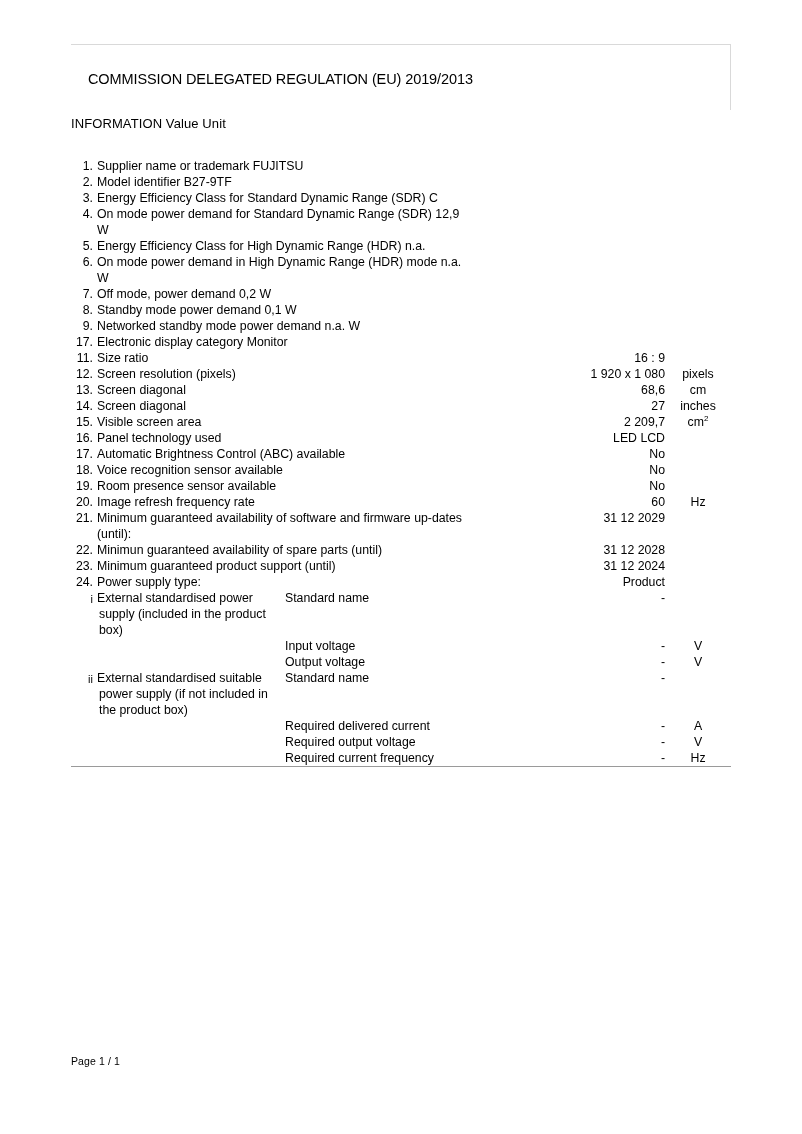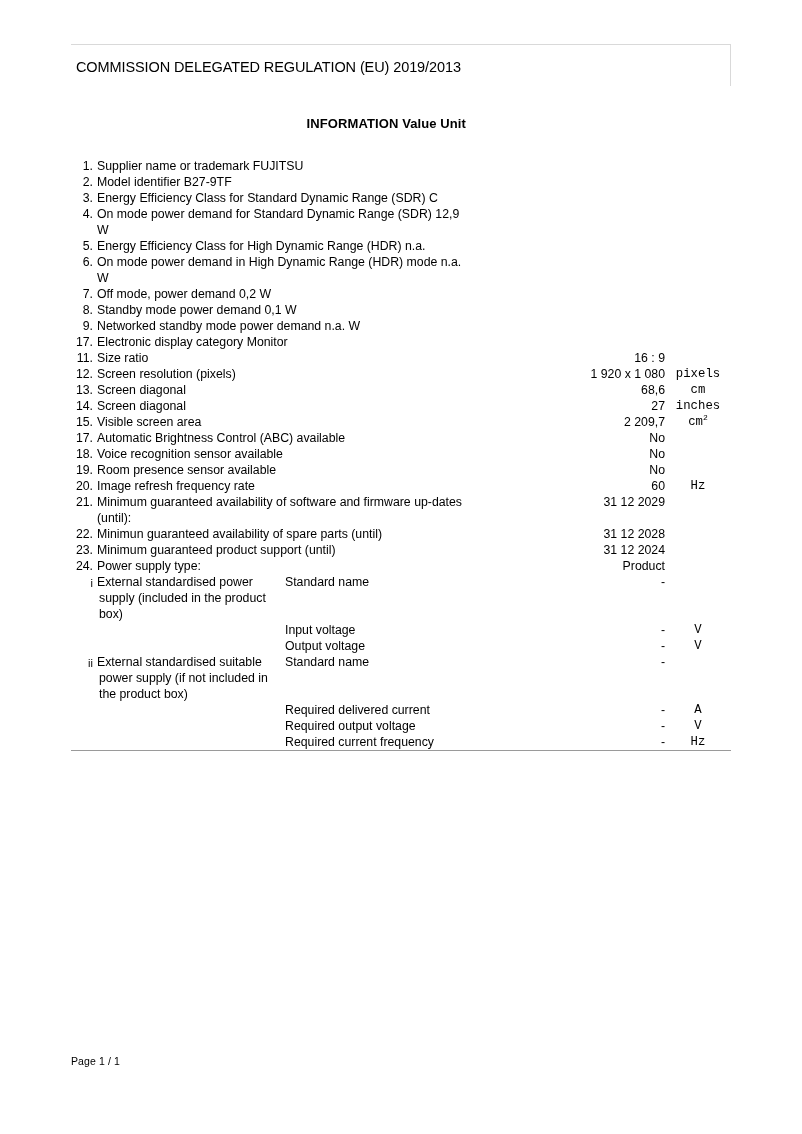--- a/index.html
+++ b/index.html
@@ -40,21 +40,21 @@
     font-weight: bold;
     letter-spacing: -0.2px;
     line-height: 34px;
     margin: 0;
     padding: 0 0 0 1px;
   }
   .doc-subtitle {
     font-size: 14.5px;
     font-weight: normal;
     line-height: 22px;
-    margin: 4px;
+    margin: 16px;
     padding: 3px 0 4px 1px;
     letter-spacing: -0.1px;
   }
 
   
   table.pis {
     position: absolute;
     left: 71px;
     top: 116px;
     width: 660px;
@@ -78,38 +78,37 @@
   .hline-lighter{ border-top: 1px solid #e3e3e3; }
   .vline-dark   { border-left: 1.2px solid #1a1a1a; }
   .vline-light  { border-left: 1px solid #cfcfcf; }
   .vline-right  { border-right: 1px solid #b5b5b5; }
 
   .row-head td {
     border-top: 1.5px solid #1d1d1d;
     border-bottom: 1px solid #dcdcdc;
   }
   .head-label {
-    text-align: right;
-    font-weight: bold;
+    text-align: left;
+    font-weight: normal;
     font-size: 13px;
     padding: 3px 0 4px 0;
     letter-spacing: 0.1px;
   }
 
   td.info {
     padding: 4px 4px 4px 0;
   }
   td.value {
     text-align: right;
     padding: 4px 2px 4px 2px;
   }
   td.unit {
     text-align: center;
     padding: 4px 2px 4px 2px;
-    font-family: Liberation Mono, monospace;
   }
 
   
   .num {
     display: inline-block;
     width: 22px;
     text-align: right;
     margin-right: 4px;
   }
   .num-inset {
@@ -296,20 +295,27 @@
       </tr>
 
       <tr>
         <td class="info hline-light" colspan="2">
           <span class="hang"><span class="num">15.</span><span>Visible screen area</span></span>
         </td>
         <td class="value hline-light vline-dark">2 209,7</td>
         <td class="unit hline-light vline-light vline-right">cm<span class="sup">2</span></td>
       </tr>
 
+      <tr>
+        <td class="info hline-light" colspan="2">
+          <span class="hang"><span class="num">16.</span><span>Panel technology used</span></span>
+        </td>
+        <td class="value hline-light vline-dark">LED LCD</td>
+        <td class="unit hline-light vline-light vline-right"></td>
+      </tr>
 
       <tr>
         <td class="info hline-lighter" colspan="2">
           <span class="hang"><span class="num">17.</span><span>Automatic Brightness Control (ABC) available</span></span>
         </td>
         <td class="value hline-lighter vline-dark">No</td>
         <td class="unit hline-lighter vline-light vline-right"></td>
       </tr>
 
       <tr>

